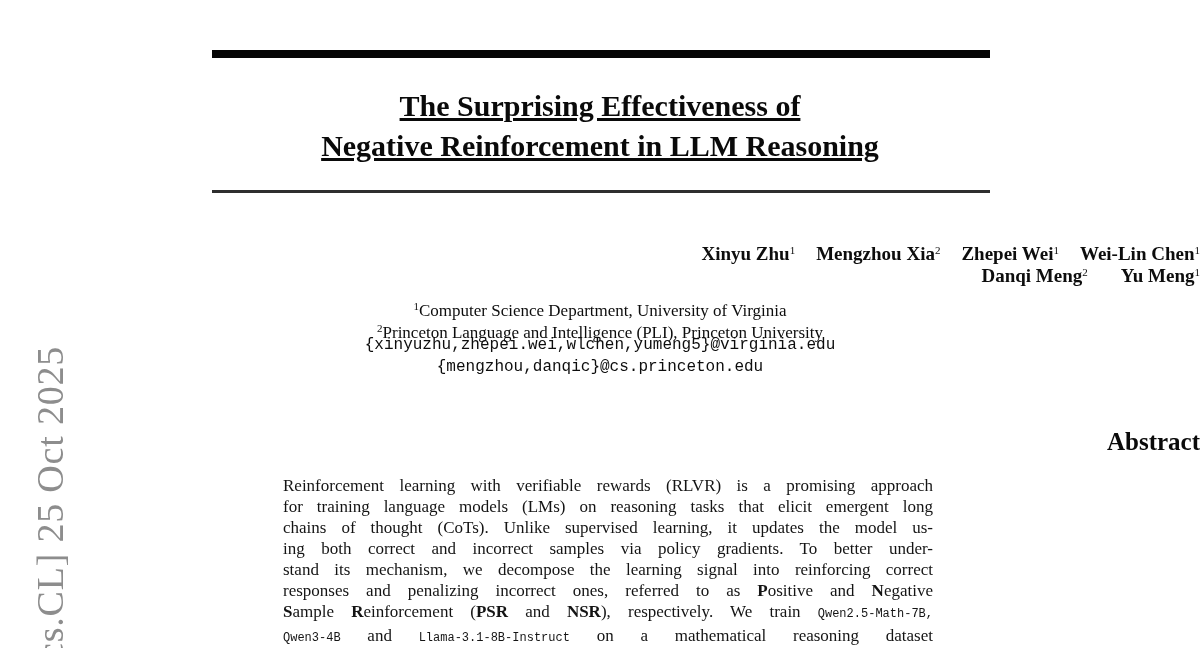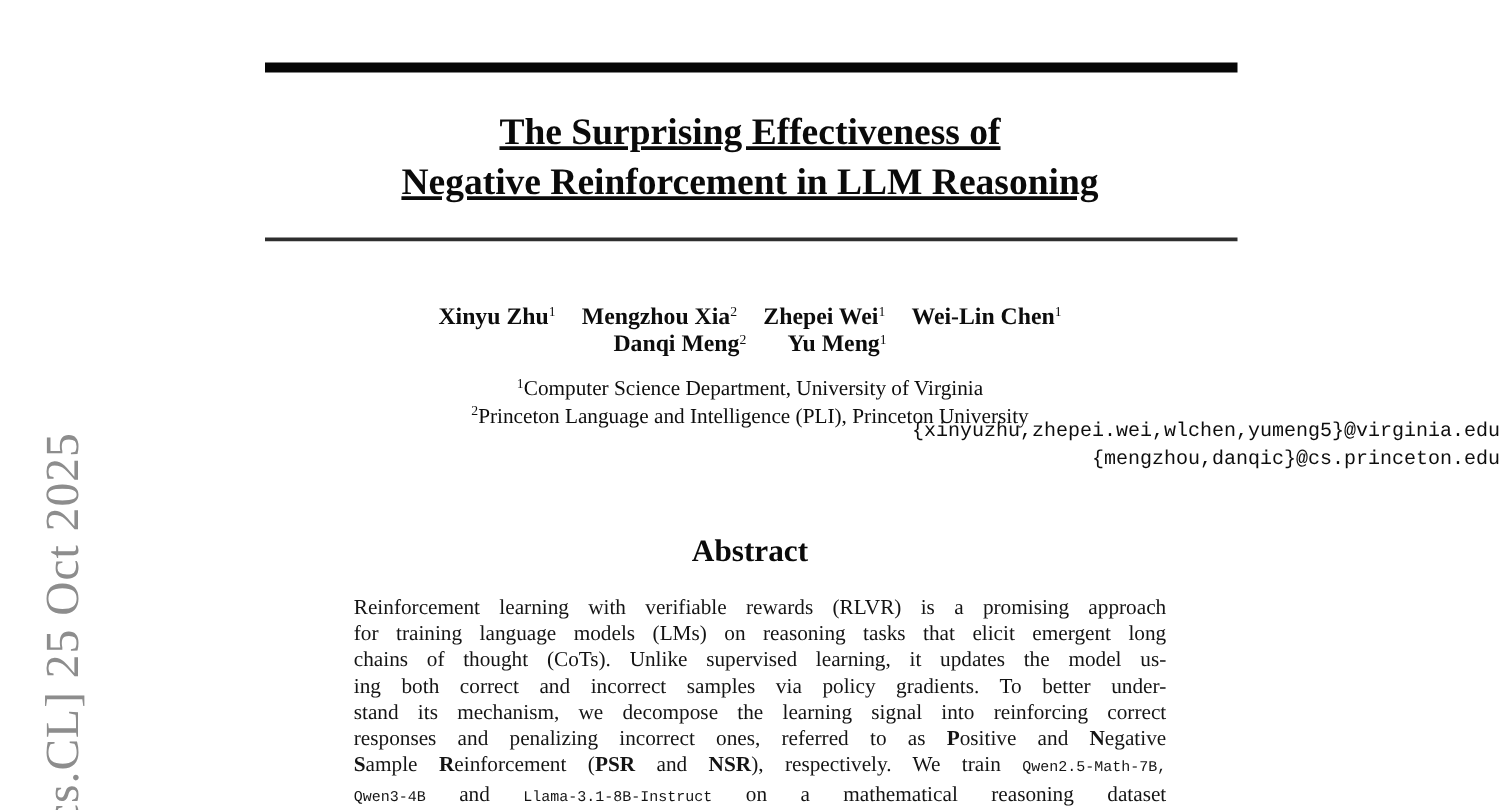--- a/index.html
+++ b/index.html
@@ -40,41 +40,41 @@
   .title {
     position: absolute; left: 0; top: 86px; width: 1200px;
     text-align: center;
     font-weight: 700;
     font-size: 30px; line-height: 40px;
     color: #0a0a0a;
     text-decoration: underline;
   }
   .authors {
     position: absolute; left: 0; top: 243px; width: 1200px;
-    text-align: center;
+    text-align: right;
     font-weight: 700;
     font-size: 19px; line-height: 22px;
     color: #0d0d0d;
   }
   .affils {
     position: absolute; left: 0; top: 300px; width: 1200px;
     text-align: center;
     font-size: 17px; line-height: 22px;
     color: #0d0d0d;
   }
   .emails {
     position: absolute; left: 0; top: 334px; width: 1200px;
-    text-align: right;
+    text-align: center;
     font-family: "Liberation Mono", monospace;
     font-size: 16px; line-height: 22px;
     color: #0d0d0d;
   }
   .abstract-heading {
     position: absolute; left: 0; top: 427px; width: 1200px;
-    text-align: center;
+    text-align: right;
     font-weight: 700;
     font-size: 25px; line-height: 30px;
     color: #0a0a0a;
   }
   .abstract-body {
     position: absolute; left: 283px; top: 475px;
     width: 650px;
     font-size: 17px; line-height: 21px;
     color: #141414;
   }

